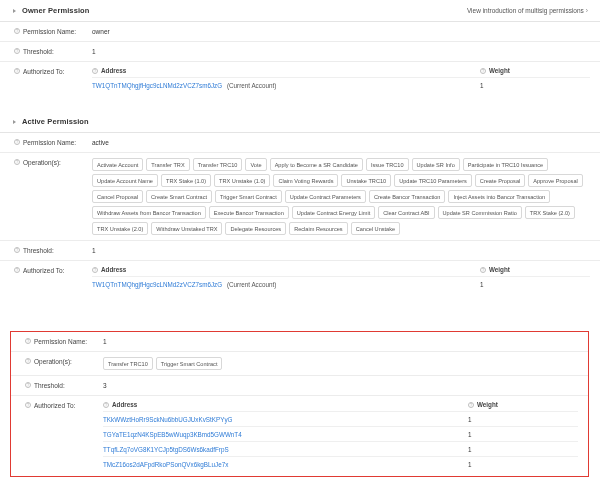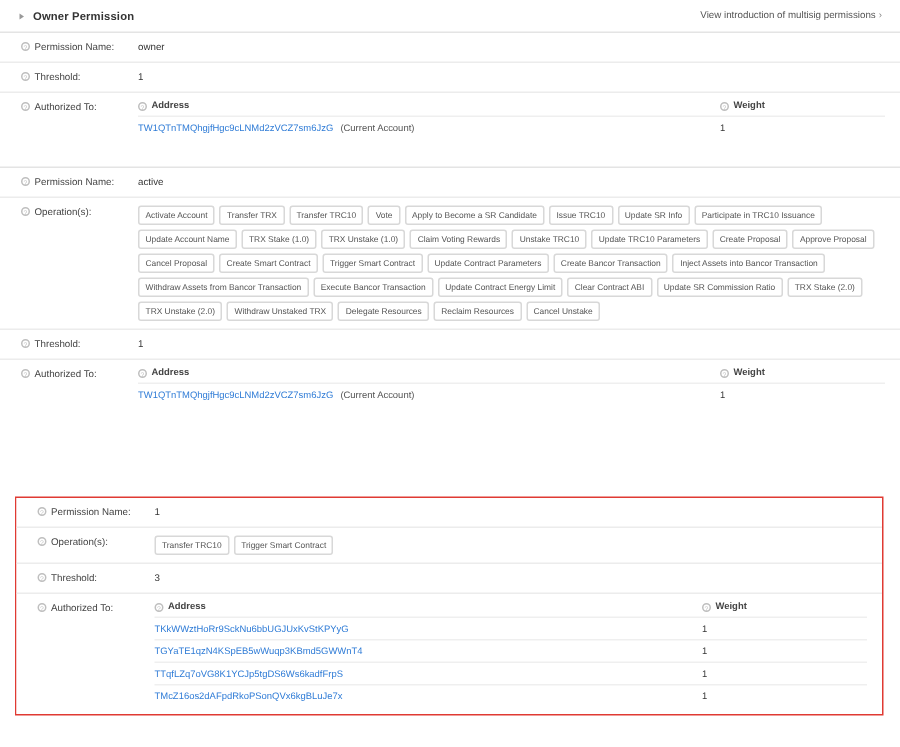--- a/index.html
+++ b/index.html
@@ -156,20 +156,24 @@
           <a class="addr-link" href="#">TW1QTnTMQhgjfHgc9cLNMd2zVCZ7sm6JzG</a>
           <span class="addr-note">(Current Account)</span>
         </div>
         <div class="c-wt">1</div>
       </div>
     </div>
   </div>
 
   <div class="spacer"></div>
 
+  <div class="section-head">
+    <span class="caret"></span>
+    <span class="section-title">Active Permission</span>
+  </div>
 
   <div class="row first">
     <div class="label">
       <span class="q">?</span>
       <span>Permission Name:</span>
     </div>
     <div class="value">active</div>
   </div>
 
   <div class="row">

